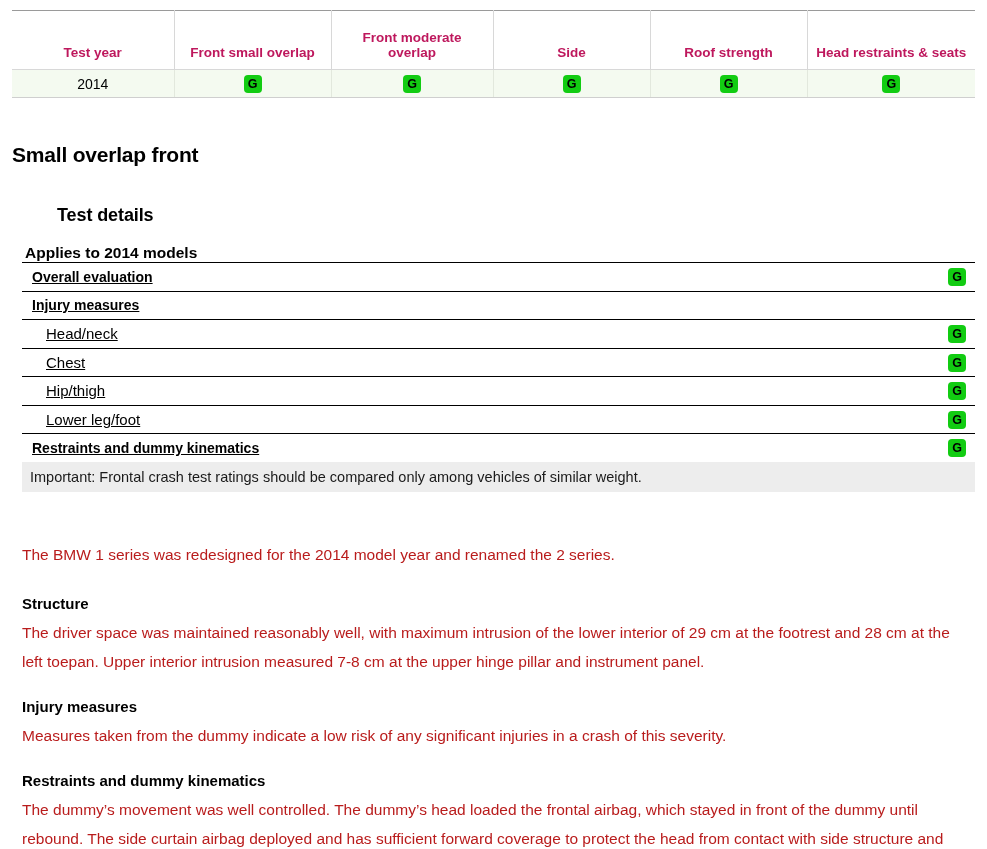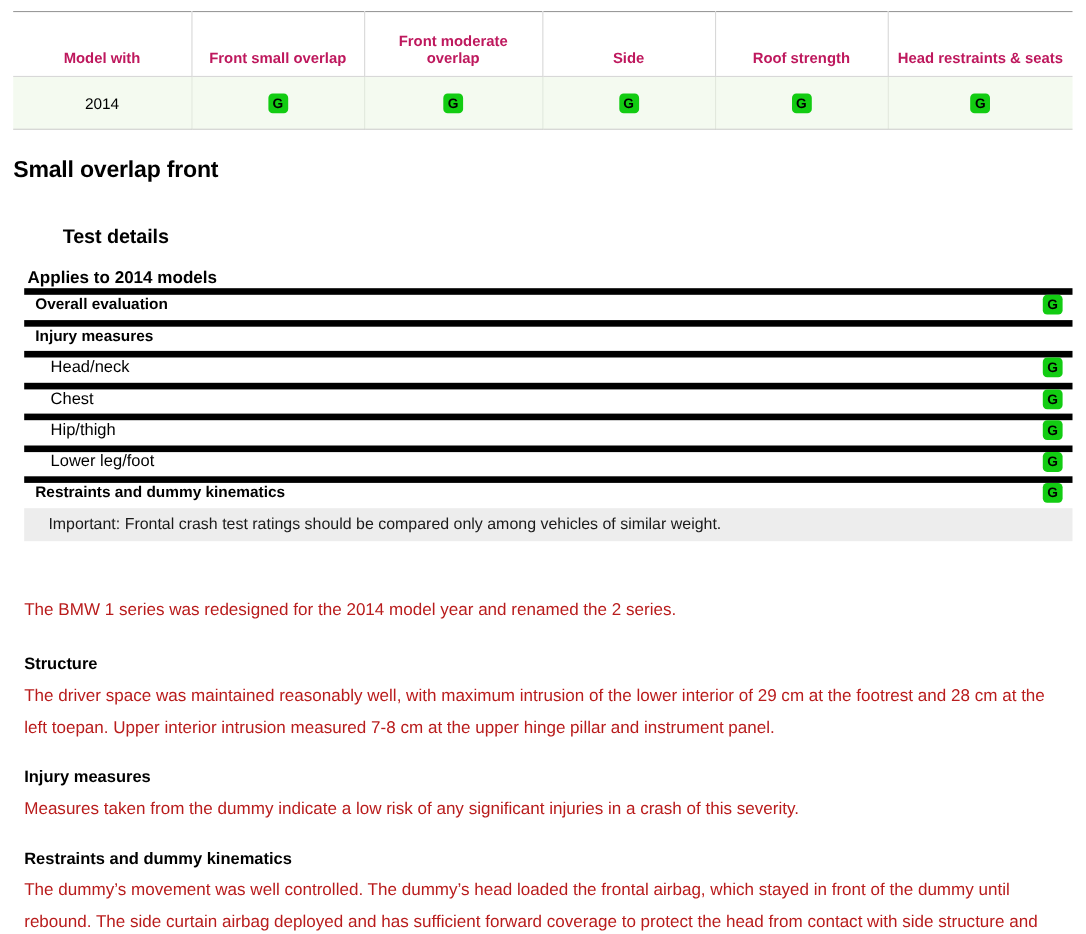--- a/index.html
+++ b/index.html
@@ -38,21 +38,21 @@
     border-bottom: 1px solid #d8d8d8;
     line-height: 15px;
     background: #ffffff;
   }
   table.summary th:last-child { border-right: none; }
   table.summary td {
     font-size: 14px;
     text-align: center;
     vertical-align: middle;
     height: 27px;
-    padding: 10px 6px;
+    padding: 0 6px;
     background: #f4faf0;
     border-right: 1px solid #e2e8dd;
     border-bottom: 1px solid #cfcfcf;
   }
   table.summary td:last-child { border-right: none; }
   .col-year   { width: 162px; }
   .col-fso    { width: 157px; }
   .col-fmo    { width: 162px; }
   .col-side   { width: 157px; }
   .col-roof   { width: 157px; }
@@ -104,43 +104,44 @@
 
   
   .details {
     position: absolute;
     left: 22px;
     top: 262px;
     width: 953px;
   }
   .drow {
     display: flex;
-    align-items: flex-start;
+    align-items: center;
     justify-content: space-between;
     height: 28.5px;
-    border-top: 6px solid #000000;
+    border-top: 1px solid #000000;
     box-sizing: border-box;
     padding: 0 8px 0 10px;
+    text-decoration: underline;
   }
   .drow:last-of-type { border-bottom: 1px solid #9a9a9a; }
   .drow .lbl {
     font-size: 14px;
   }
   .drow.lvl0 .lbl { font-weight: bold; }
   .drow.lvl1 .lbl { font-weight: normal; padding-left: 14px; font-size: 15px; }
   .drow .val { min-width: 20px; text-align: center; }
 
   .important-note {
     background: #ededed;
     font-size: 14.5px;
     color: #1a1a1a;
     height: 30px;
     display: flex;
     align-items: center;
-    padding: 0 22px;
+    padding: 0 8px;
     box-sizing: border-box;
   }
 
   
   .copy {
     position: absolute;
     left: 22px;
     top: 540px;
     width: 940px;
   }
@@ -167,21 +168,21 @@
     <colgroup>
       <col class="col-year">
         <col class="col-fso">
         <col class="col-fmo">
       <col class="col-side">
         <col class="col-roof">
         <col class="col-head">
     </colgroup>
     <thead>
       <tr>
-        <th>Model with</th>
+        <th>Test year</th>
         <th>Front small overlap</th>
         <th>Front moderate overlap</th>
         <th>Side</th>
         <th>Roof strength</th>
         <th>Head restraints &amp; seats</th>
       </tr>
     </thead>
     <tbody>
       <tr>
         <td>

